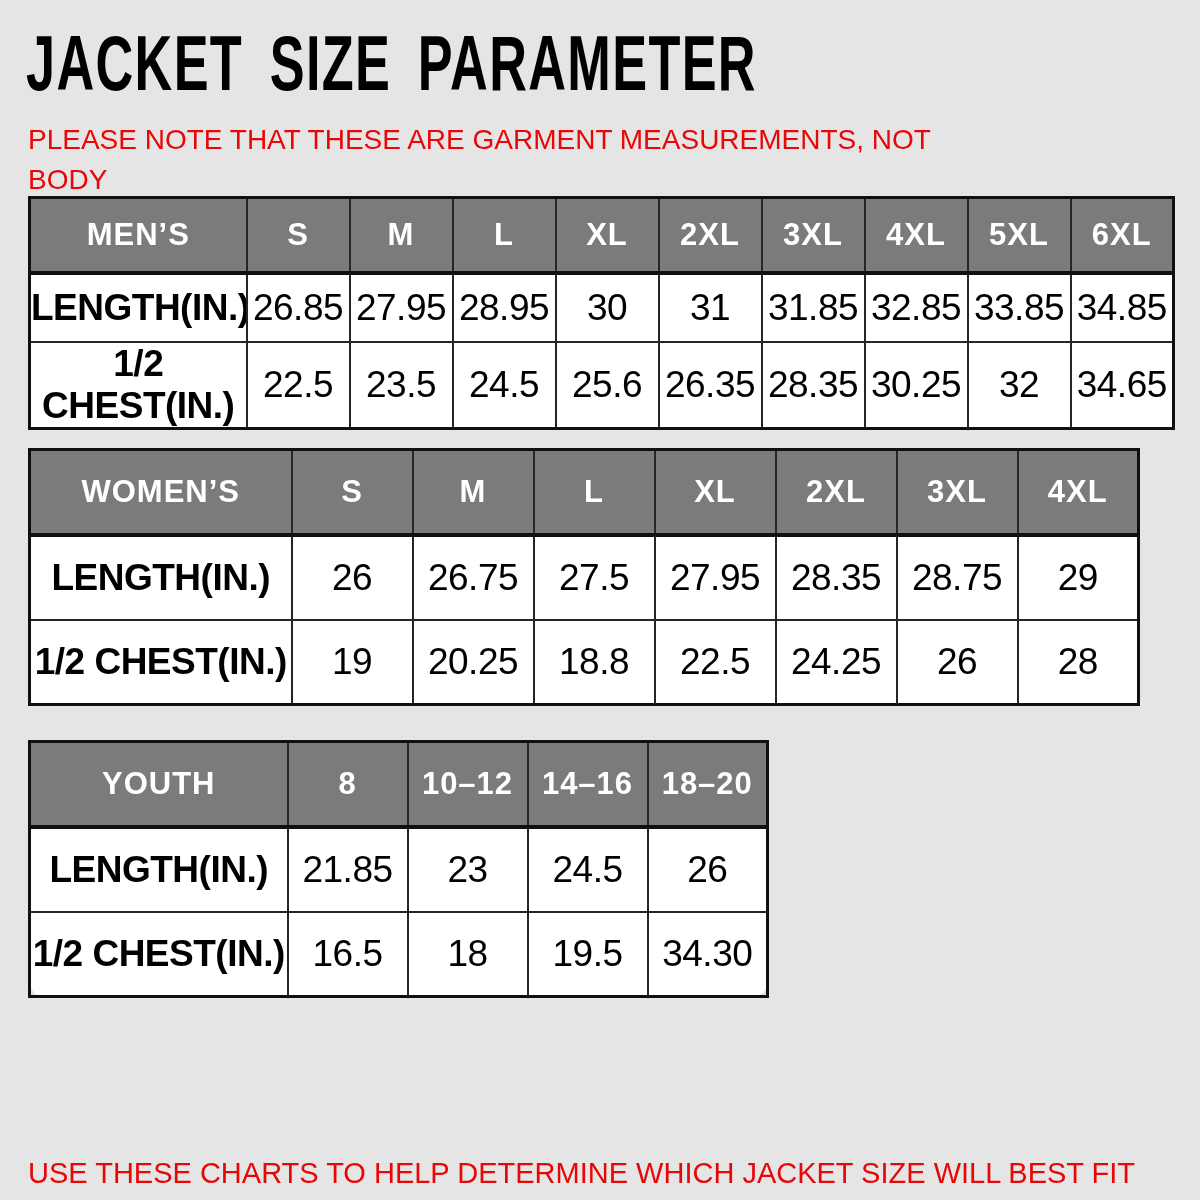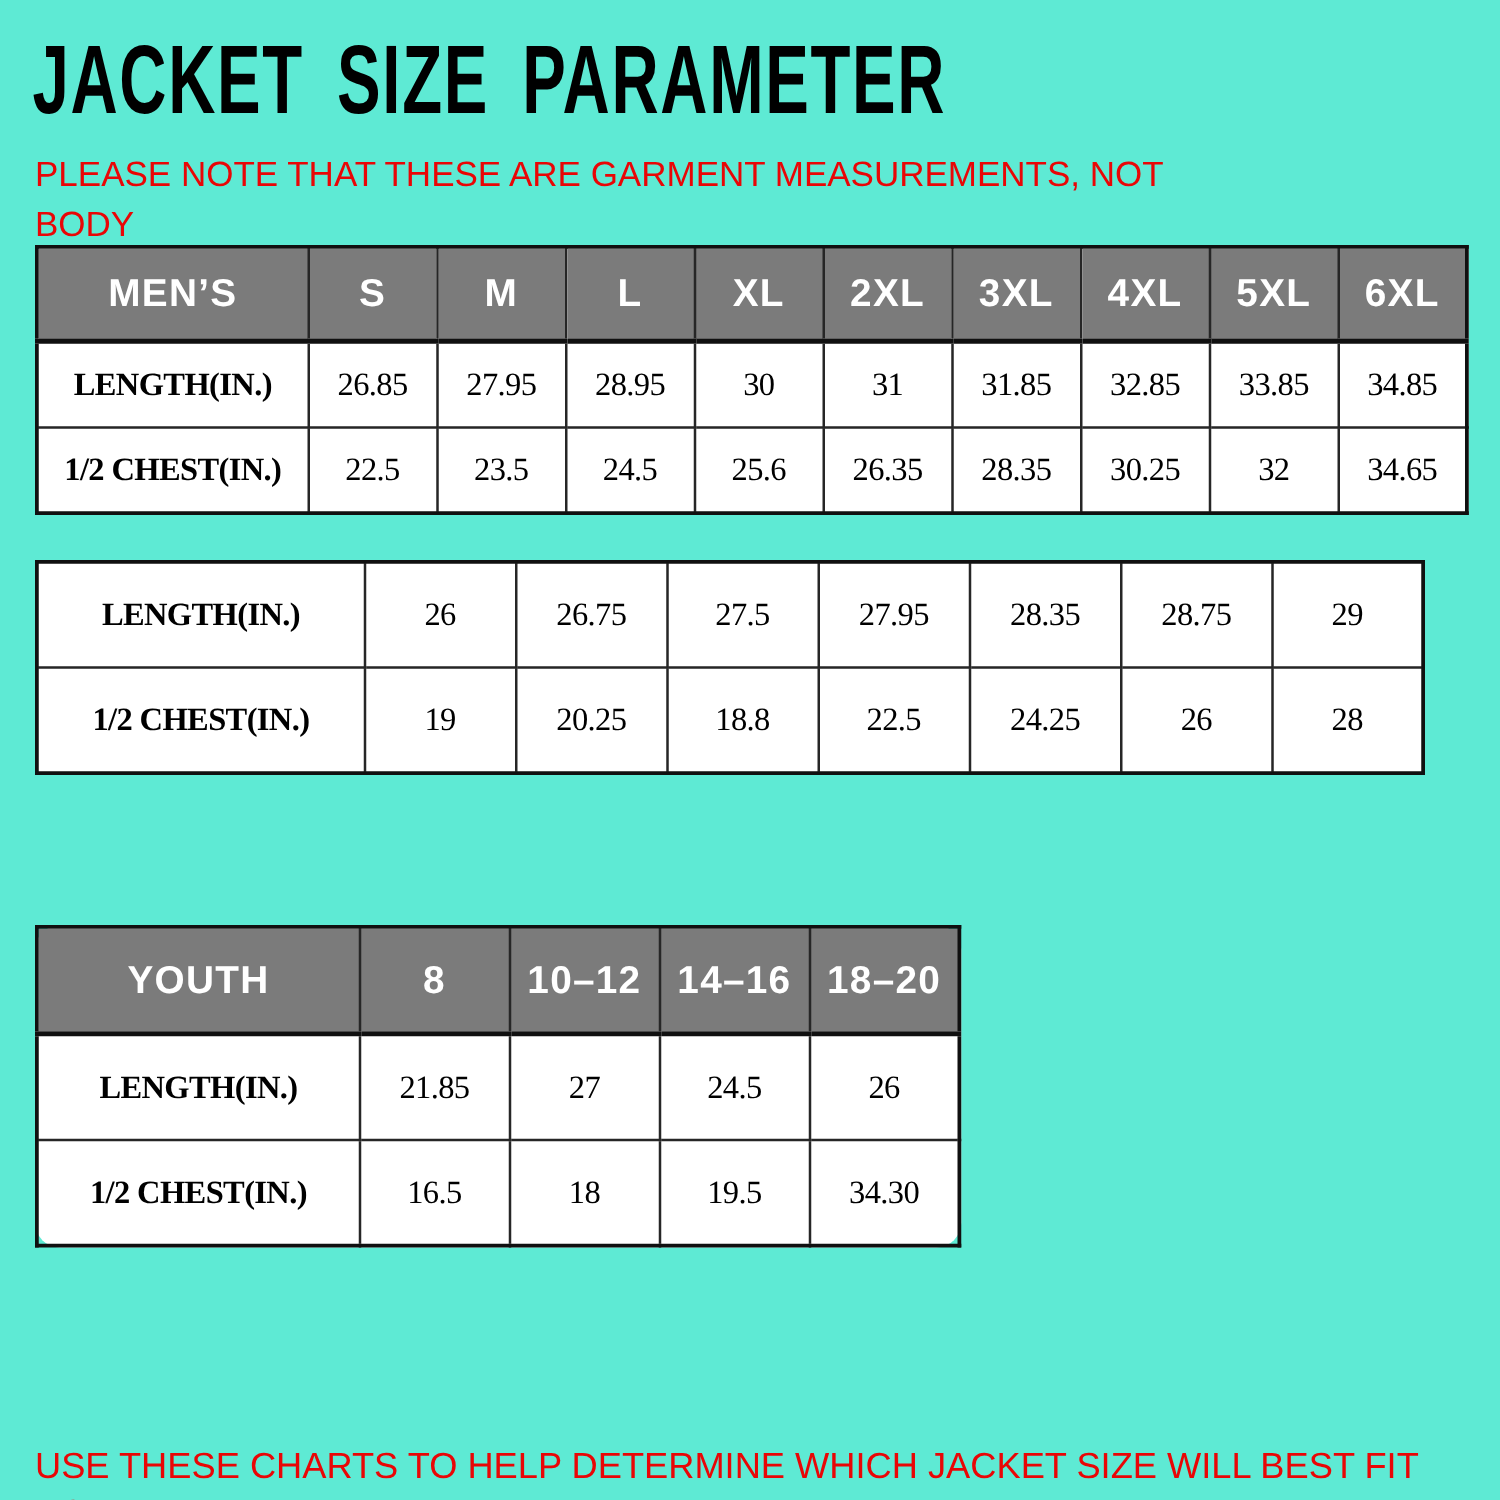--- a/index.html
+++ b/index.html
@@ -1,36 +1,36 @@
 <!DOCTYPE html>
 <html><head>
 <meta charset="utf-8">
 <style>
   html,body{margin:0;padding:0;background:#ffffff;}
   body{width:1200px;height:1200px;font-family:"Liberation Sans",sans-serif;position:relative;overflow:hidden;}
 
-  .page{position:absolute;inset:0;background:#5eead4;}
+  .page{position:absolute;inset:0;background:#e5e5e5;}
 
   
   .title{position:absolute;left:26px;top:24px;white-space:nowrap;line-height:1;}
   .title-inner{display:inline-block;font-size:78px;font-weight:bold;color:#000;
     letter-spacing:2px;word-spacing:16px;transform:scaleX(0.67);transform-origin:0 0;}
 
   
   .note{position:absolute;left:28px;top:92px;width:930px;color:#e90606;
     font-size:28px;line-height:1.42;font-weight:400;}
 
   
   table.size-table{position:absolute;left:28px;border-collapse:collapse;table-layout:fixed;
     border:3px solid #101010;background:#fff;}
   table.size-table th, table.size-table td{
     border:2px solid #262626;text-align:center;vertical-align:middle;padding:0;overflow:hidden;}
   table.size-table th{background:#7b7b7b;color:#ffffff;font-weight:bold;font-size:31px;
     letter-spacing:1px;border-bottom:4px solid #101010;}
-  table.size-table td{color:#000;font-size:26px;letter-spacing:-0.5px;font-family:Liberation Serif, serif;}
+  table.size-table td{color:#000;font-size:37px;letter-spacing:-0.5px;}
   td.row-label{font-weight:600;font-size:27px;letter-spacing:0.5px;}
 
   .t-mens{top:196px;width:1146px;}
   .t-mens th{height:72px;}
   .t-mens td{height:66px;}
 
   .t-womens{top:448px;width:1110px;}
   .t-womens th{height:82px;}
   .t-womens td{height:82px;}
 
@@ -114,20 +114,30 @@
         <col style="width:121px">
         <col style="width:121px">
         <col style="width:121px">
       <col style="width:121px">
         <col style="width:121px">
         <col style="width:121px">
         <col style="width:121px">
     </colgroup>
     <tbody>
     <tr>
+      <th>WOMEN’S</th>
+      <th>S</th>
+      <th>M</th>
+      <th>L</th>
+      <th>XL</th>
+      <th>2XL</th>
+      <th>3XL</th>
+      <th>4XL</th>
+    </tr>
+    <tr>
       <td class="row-label">LENGTH(IN.)</td>
       <td>26</td>
       <td>26.75</td>
       <td>27.5</td>
       <td>27.95</td>
       <td>28.35</td>
       <td>28.75</td>
       <td>29</td>
     </tr>
     <tr>
@@ -155,21 +165,21 @@
     <tr>
       <th>YOUTH</th>
       <th>8</th>
       <th>10–12</th>
       <th>14–16</th>
       <th>18–20</th>
     </tr>
     <tr>
       <td class="row-label">LENGTH(IN.)</td>
       <td>21.85</td>
-      <td>27</td>
+      <td>23</td>
       <td>24.5</td>
       <td>26</td>
     </tr>
     <tr>
       <td class="row-label">1/2 CHEST(IN.)</td>
       <td>16.5</td>
       <td>18</td>
       <td>19.5</td>
       <td>34.30</td>
     </tr>

